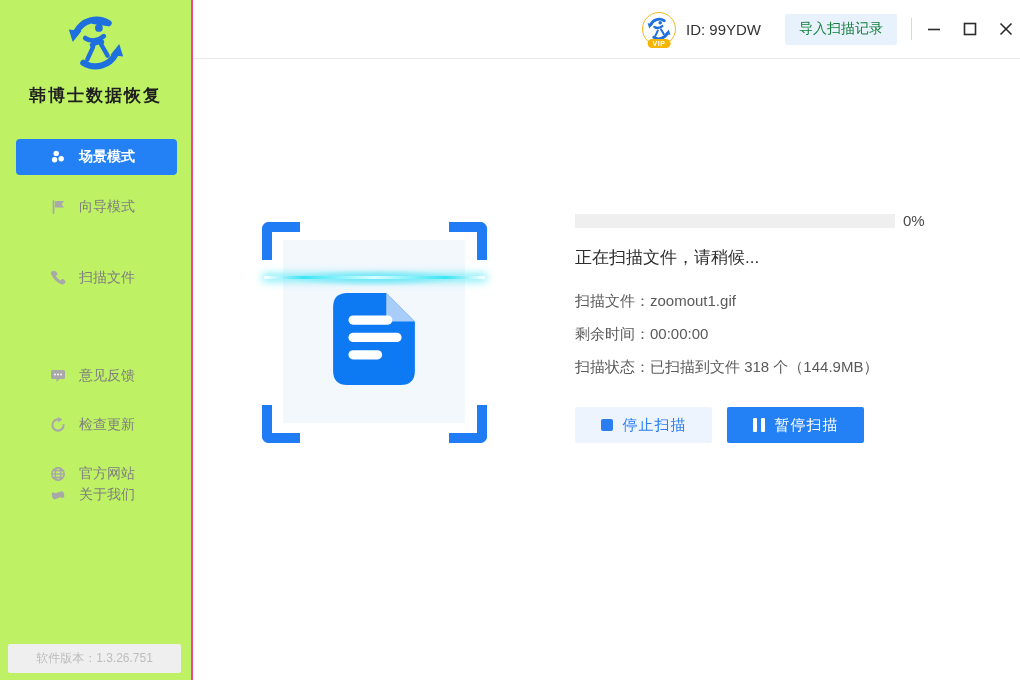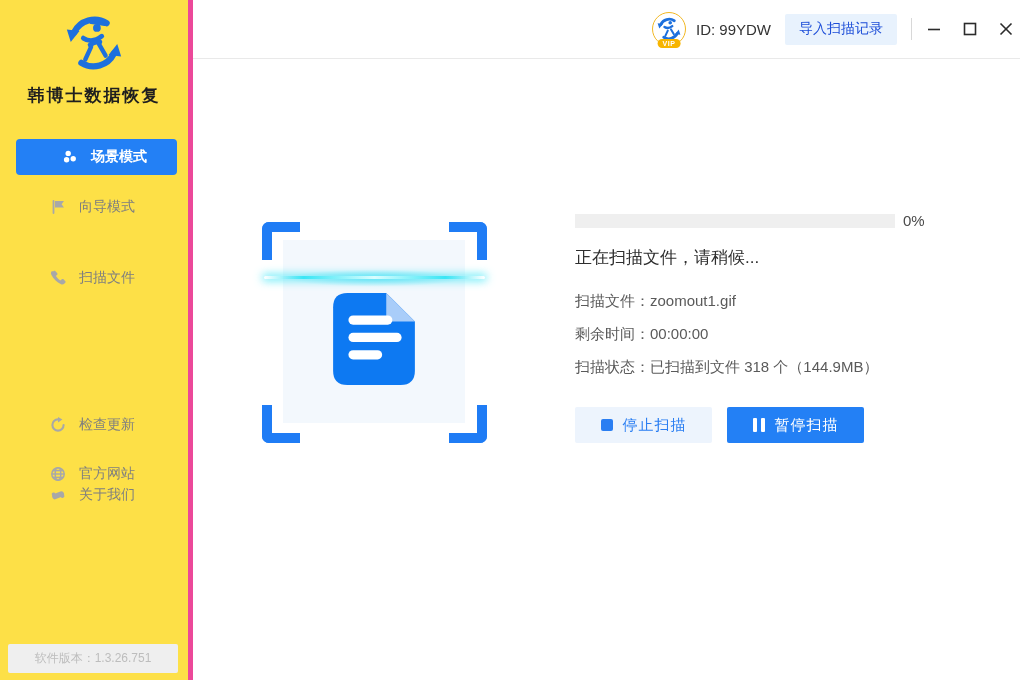--- a/index.html
+++ b/index.html
@@ -2,45 +2,45 @@
 <html><head>
 <meta charset="utf-8">
 <style>
   * { margin:0; padding:0; box-sizing:border-box; }
   html,body { width:1020px; height:680px; }
   body { font-family:"Liberation Sans", sans-serif; background:#fff; }
   .window { position:relative; width:1020px; height:680px; overflow:hidden; background:#fff; }
 
   
   .sidebar { position:absolute; left:0; top:0; width:193px; height:680px;
-             background:#fde047; border-right:5px solid #ec4899; }
+             background:#bef264; border-right:2px solid #ec4899; }
   .logo-svg { position:absolute; top:11px; left:50%; transform:translateX(-50%); width:62px; height:64px; }
   .app-name { position:absolute; top:84px; left:0; width:100%; text-align:center;
               font-size:17px; font-weight:bold; color:#1f1f1f; letter-spacing:2px; }
   .nav-item { position:absolute; left:0; width:221px; height:34px; display:flex; align-items:center;
               padding-left:50px; gap:13px; font-size:14px; color:#7f7f7f; cursor:pointer; }
   .nav-item .ic { width:16px; height:16px; flex:0 0 16px; display:flex; }
-  .nav-item.active { left:16px; width:161px; height:36px; padding-left:46px;
+  .nav-item.active { left:16px; width:161px; height:36px; padding-left:34px;
                      background:#2380f5; border-radius:4px; color:#fff; font-weight:bold; }
   .version-badge { position:absolute; left:8px; right:10px; bottom:7px; height:29px;
                    background:#efefef; border-radius:2px; display:flex; align-items:center;
                    justify-content:center; font-size:12px; color:#bdbdbd; }
 
   
   .titlebar { position:absolute; left:193px; right:0; top:0; height:59px; background:#fff;
               border-bottom:1px solid #e9e9e9; display:flex; align-items:center;
               justify-content:flex-end; }
   .avatar { position:relative; width:34px; height:34px; }
   .avatar .ring { width:34px; height:34px; border-radius:50%; background:#fff;
                   border:1.5px solid #f2b824; display:flex; align-items:center; justify-content:center; overflow:hidden; }
   .vip-pill { position:absolute; left:50%; transform:translateX(-50%); bottom:-2px;
               background:#f7b500; color:#fff; font-size:7px; font-weight:bold;
               padding:1px 5px; border-radius:6px; line-height:1; letter-spacing:.5px; }
   .id-label { margin-left:10px; font-size:15px; color:#333; }
-  .import-btn { margin-left:14px; width:112px; height:31px; background:#e8f2fd; color:#1d4ed8;
+  .import-btn { margin-left:24px; width:112px; height:31px; background:#e8f2fd; color:#15803d;
                 border:none; border-radius:2px; font-size:14px; cursor:pointer;
                 font-family:"Liberation Sans", sans-serif; }
   .tb-divider { margin-left:14px; width:1px; height:22px; background:#d8d8d8; }
   .win-btn { margin-left:8px; width:28px; height:28px; background:transparent; border:none;
              display:flex; align-items:center; justify-content:center; cursor:pointer; }
 
   
   .main { position:absolute; left:193px; top:59px; right:0; bottom:0; background:#fff; }
 
   .scan-visual { position:absolute; left:69px; top:163px; width:225px; height:221px; }
@@ -127,20 +127,33 @@
     <div class="nav-item" style="top:261px;">
       <span class="ic">
         <svg viewBox="0 0 16 16">
             <path fill="#a8a8a8" d="M3.6 1.2c.5-.5 1.3-.5 1.8 0l1.7 1.7c.5.5.5 1.3 0 1.8l-.9.9c-.2.2-.2.6 0 .9 1 1.4 2.3 2.7 3.7 3.7.3.2.7.2.9 0l.9-.9c.5-.5 1.3-.5 1.8 0l1.7 1.7c.5.5.5 1.3 0 1.8l-1 1c-.8.8-2 .9-3.1.5-2.1-1-4.1-2.4-5.8-4.1C3.6 8.5 2.2 6.5 1.2 4.4c-.4-1.1-.3-2.3.5-3.1z"></path>
           </svg>
       </span>
       <span>扫描文件</span>
     </div>
 
 
+    <div class="nav-item" style="top:359px;">
+      <span class="ic">
+        <svg viewBox="0 0 16 16">
+            <path fill="#a8a8a8" d="M2.5 2h11A1.5 1.5 0 0 1 15 3.5v6a1.5 1.5 0 0 1-1.5 1.5H9.5l-3 3v-3H2.5A1.5 1.5 0 0 1 1 9.5v-6A1.5 1.5 0 0 1 2.5 2z"></path>
+          <g fill="#f8f8f8">
+              <circle cx="5" cy="6.5" r="1"></circle>
+              <circle cx="8" cy="6.5" r="1"></circle>
+              <circle cx="11" cy="6.5" r="1"></circle>
+            </g>
+        </svg>
+      </span>
+      <span>意见反馈</span>
+    </div>
 
     <div class="nav-item" style="top:408px;">
       <span class="ic">
         <svg viewBox="0 0 16 16">
           <path d="M13.6 8 A5.6 5.6 0 1 1 8 2.4" fill="none" stroke="#a8a8a8" stroke-width="2.1" stroke-linecap="round"></path>
           <polygon points="8,0 8,5.4 12.4,2.6" fill="#a8a8a8"></polygon>
         </svg>
       </span>
       <span>检查更新</span>
     </div>

